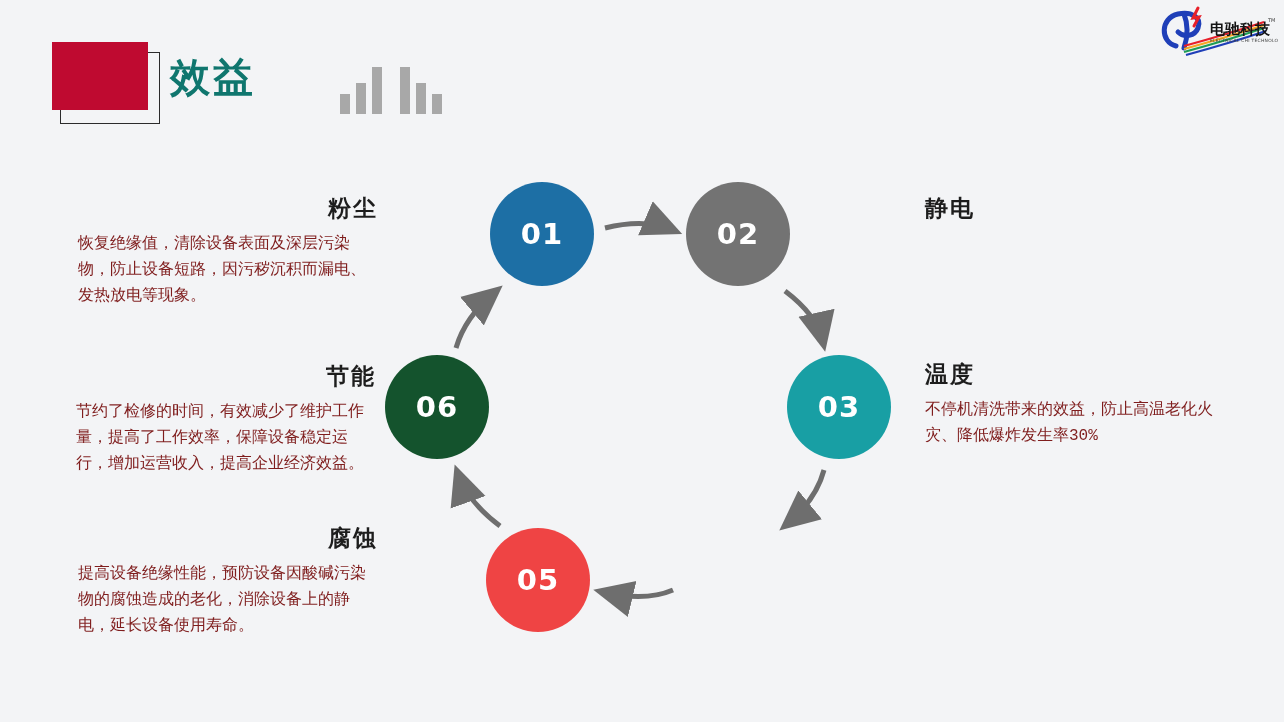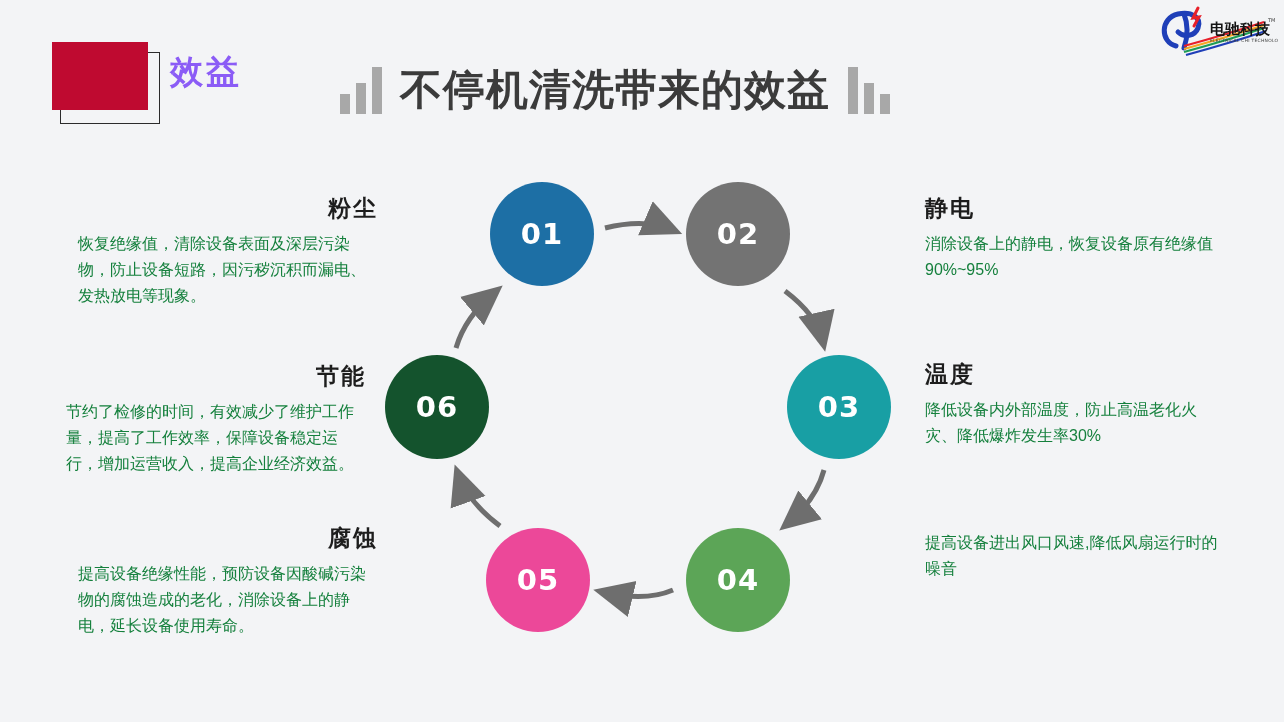--- a/index.html
+++ b/index.html
@@ -24,22 +24,22 @@
     background: transparent;
   }
   .badge-solid {
     position: absolute; left: 0; top: 0;
     width: 96px; height: 68px;
     background: #bf0a30;
   }
 
   .badge-label {
     position: absolute; left: 170px; top: 50px;
-    font-size: 33px; font-weight: 700;
-    color: #8b5cf6;
+    font-size: 40px; font-weight: 700;
+    color: #0f766e;
     letter-spacing: 3px;
     font-family: "DejaVu Sans", "Liberation Sans", sans-serif;
   }
 
   .title-row {
     position: absolute; left: 340px; top: 66px;
     display: flex; align-items: flex-end; gap: 18px;
   }
   .bars { display: flex; align-items: flex-end; gap: 6px; height: 48px; }
   .bars span { display: block; width: 10px; background: #a8a8a8; }
@@ -79,28 +79,28 @@
   .arrows { position: absolute; left: 0; top: 0; width: 560px; height: 510px; pointer-events: none; }
 
   
   .block { position: absolute; width: 300px; margin-top: 12px; }
   .block h3 {
     font-size: 23px; font-weight: 700; color: #1d1d1d;
     letter-spacing: 2px; margin-bottom: 9px; line-height: 28px;
     font-family: "DejaVu Sans", "Liberation Sans", sans-serif;
   }
   .block p {
-    font-size: 16px; color: #15803d; line-height: 26px;
-    font-family: Liberation Sans, sans-serif;
+    font-size: 16px; color: #7f1d1d; line-height: 26px;
+    font-family: Liberation Mono, monospace;
   }
   .block.left { text-align: left; }
   .block.left h3 { text-align: right; }
 
   .b-dust   { left: 78px;  top: 182px; }
-  .b-energy { left: 66px;  top: 350px; }
+  .b-energy { left: 76px;  top: 350px; }
   .b-corr   { left: 78px;  top: 512px; }
   .b-static { left: 925px; top: 182px; }
   .b-temp   { left: 925px; top: 348px; }
   .b-noise  { left: 925px; top: 518px; }
 </style>
 </head>
 <body>
 
 <div class="header">
 
@@ -110,21 +110,20 @@
   </div>
 
   <div class="badge-label">效益</div>
 
   <div class="title-row">
     <div class="bars bars-left">
       <span></span>
         <span></span>
         <span></span>
     </div>
-    <div class="main-title">不停机清洗带来的效益</div>
     <div class="bars bars-right">
       <span></span>
         <span></span>
         <span></span>
     </div>
   </div>
 
   <div class="logo">
     <svg width="124" height="58" viewBox="0 0 124 58">
       <path d="M22 44 C6 40 6 16 24 12 C38 9 48 16 44 26 C41 34 30 36 24 30" fill="none" stroke="#1f3fb8" stroke-width="5" stroke-linecap="round"></path>
@@ -165,24 +164,21 @@
 
   <div class="circle c-01" style="background:#1d6fa5">
     <span>01</span>
   </div>
   <div class="circle c-02" style="background:#737373">
     <span>02</span>
   </div>
   <div class="circle c-03" style="background:#189fa4">
     <span>03</span>
   </div>
-  <div class="circle c-04" style="background:#5ca557">
-    <span>04</span>
-  </div>
-  <div class="circle c-05" style="background:#ec4899">
+  <div class="circle c-05" style="background:#ef4444">
     <span>05</span>
   </div>
   <div class="circle c-06" style="background:#14532d">
     <span>06</span>
   </div>
 </div>
 
 <div class="block left b-dust">
   <h3>粉尘</h3>
   <p>恢复绝缘值，清除设备表面及深层污染物，防止设备短路，因污秽沉积而漏电、发热放电等现象。</p>
@@ -193,23 +189,21 @@
   <p>节约了检修的时间，有效减少了维护工作量，提高了工作效率，保障设备稳定运行，增加运营收入，提高企业经济效益。</p>
 </div>
 
 <div class="block left b-corr">
   <h3>腐蚀</h3>
   <p>提高设备绝缘性能，预防设备因酸碱污染物的腐蚀造成的老化，消除设备上的静电，延长设备使用寿命。</p>
 </div>
 
 <div class="block b-static">
   <h3>静电</h3>
-  <p>消除设备上的静电，恢复设备原有绝缘值90%~95%</p>
 </div>
 
 <div class="block b-temp">
   <h3>温度</h3>
-  <p>降低设备内外部温度，防止高温老化火灾、降低爆炸发生率30%</p>
+  <p>不停机清洗带来的效益，防止高温老化火灾、降低爆炸发生率30%</p>
 </div>
 
 <div class="block b-noise">
-  <p>提高设备进出风口风速,降低风扇运行时的噪音</p>
 </div>
 
 </body></html>

